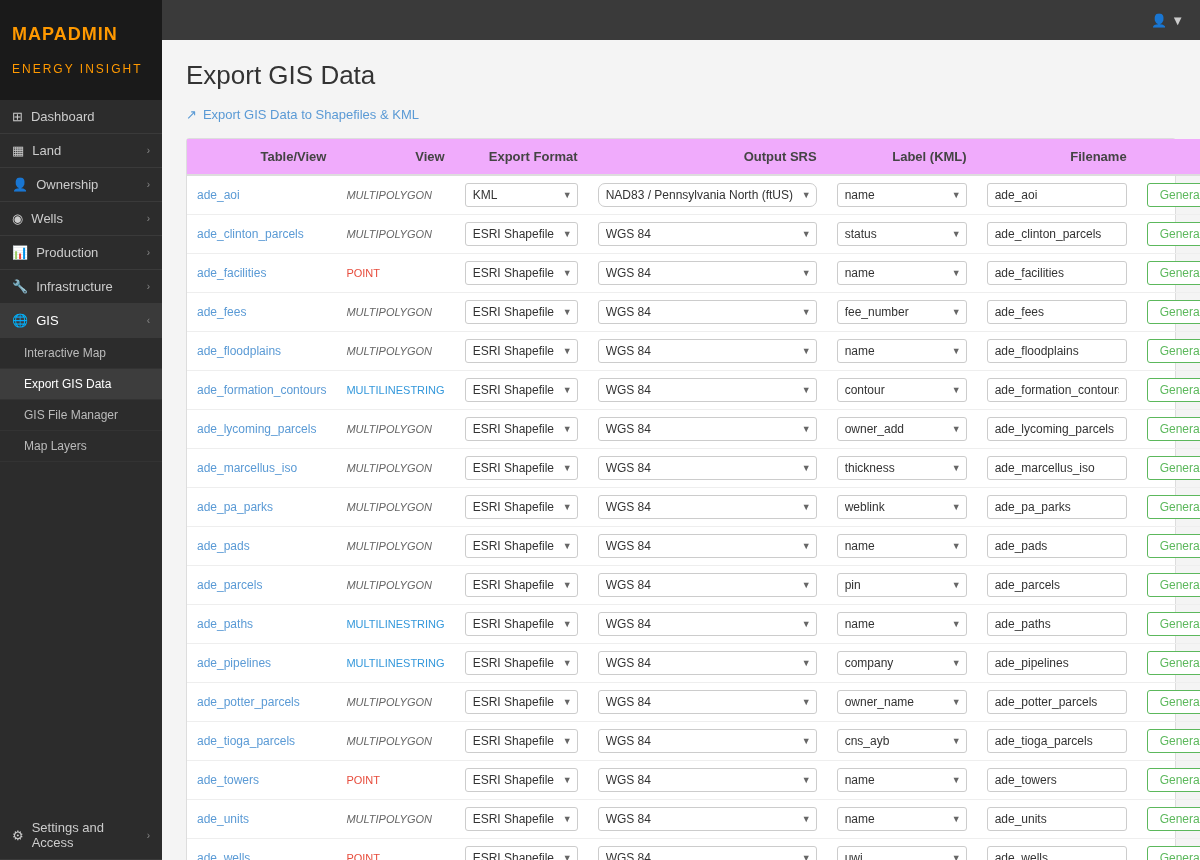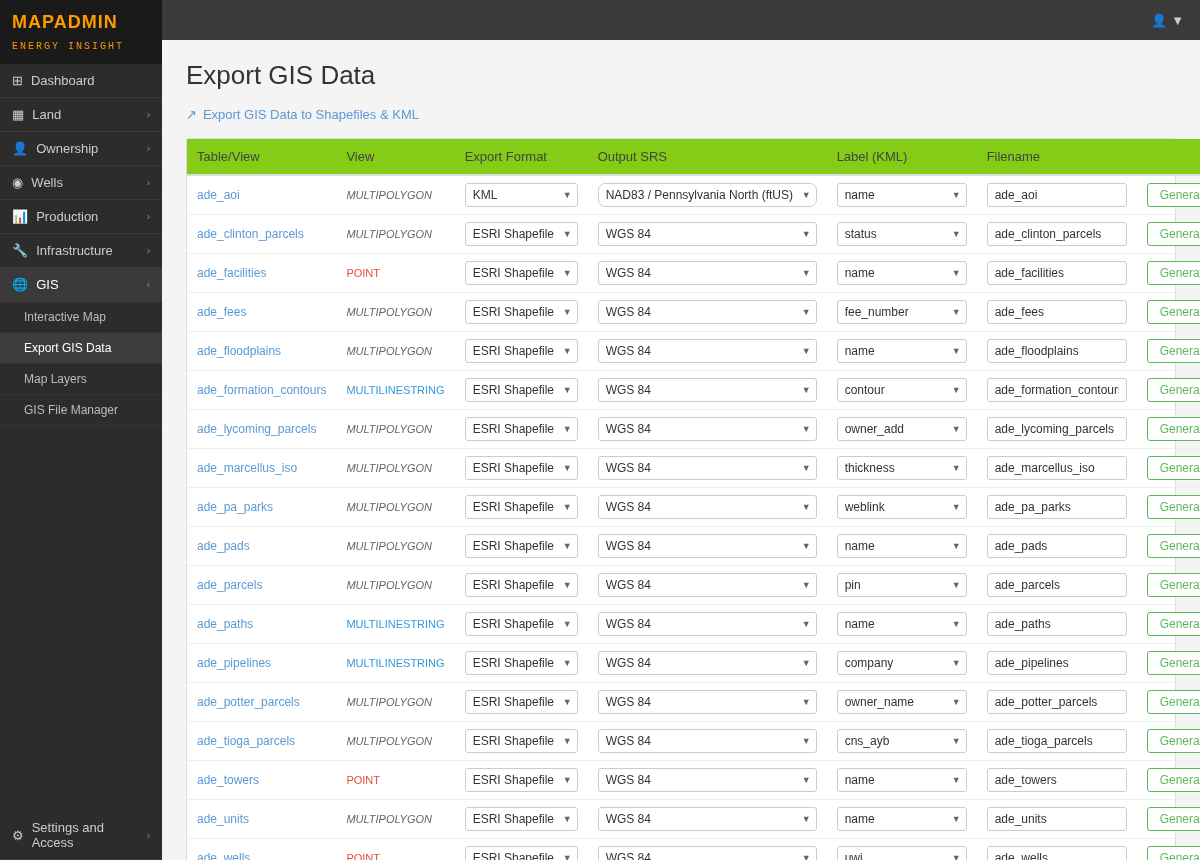--- a/index.html
+++ b/index.html
@@ -11,27 +11,27 @@
       background: #2c2c2c;
       color: #ccc;
       display: flex;
       flex-direction: column;
       flex-shrink: 0;
       height: 860px;
       overflow-y: auto;
     }
     #sidebar-logo {
       background: #1a1a1a;
-      padding: 12px 12px;
+      padding: 24px 12px;
       display: flex;
       flex-direction: column;
     }
     .logo-map { color: #ffffff; font-size: 18px; font-weight: bold; letter-spacing: 1px; }
     .logo-map span { color: #f90; }
-    .logo-sub { color: #f90; font-size: 10px; letter-spacing: 2px; margin-top: 8px; font-family: Liberation Mono, monospace; }
+    .logo-sub { color: #f90; font-size: 12px; letter-spacing: 2px; margin-top: 17px; }
 
     .sidebar-item {
       display: flex;
       align-items: center;
       justify-content: space-between;
       padding: 9px 12px;
       cursor: pointer;
       color: #ccc;
       font-size: 13px;
       border-bottom: 1px solid #3a3a3a;
@@ -99,24 +99,24 @@
       border: 1px solid #ddd;
       border-radius: 3px;
     }
 
     table {
       width: 100%;
       border-collapse: collapse;
     }
 
     thead th {
-      background: #84cc16;
+      background: #f0abfc;
       padding: 10px 10px;
-      text-align: left;
-      font-weight: normal;
+      text-align: right;
+      font-weight: bold;
       font-size: 13px;
       color: #444;
       border-bottom: 2px solid #ddd;
     }
 
     tbody tr {
       border-bottom: 1px solid #eee;
     }
 
     tbody td {
@@ -252,24 +252,24 @@
     <span class="chevron">‹</span>
   </div>
 
   <div class="sidebar-sub-item">
     <span>Interactive Map</span>
   </div>
   <div class="sidebar-sub-item active">
     <span>Export GIS Data</span>
   </div>
   <div class="sidebar-sub-item">
+    <span>GIS File Manager</span>
+  </div>
+  <div class="sidebar-sub-item">
     <span>Map Layers</span>
-  </div>
-  <div class="sidebar-sub-item">
-    <span>GIS File Manager</span>
   </div>
 
   <div class="sidebar-item" style="margin-top: auto;">
     <div class="item-left">
       <span>⚙</span>
       <span>Settings and Access</span>
     </div>
     <span class="chevron">›</span>
   </div>
 </div>

